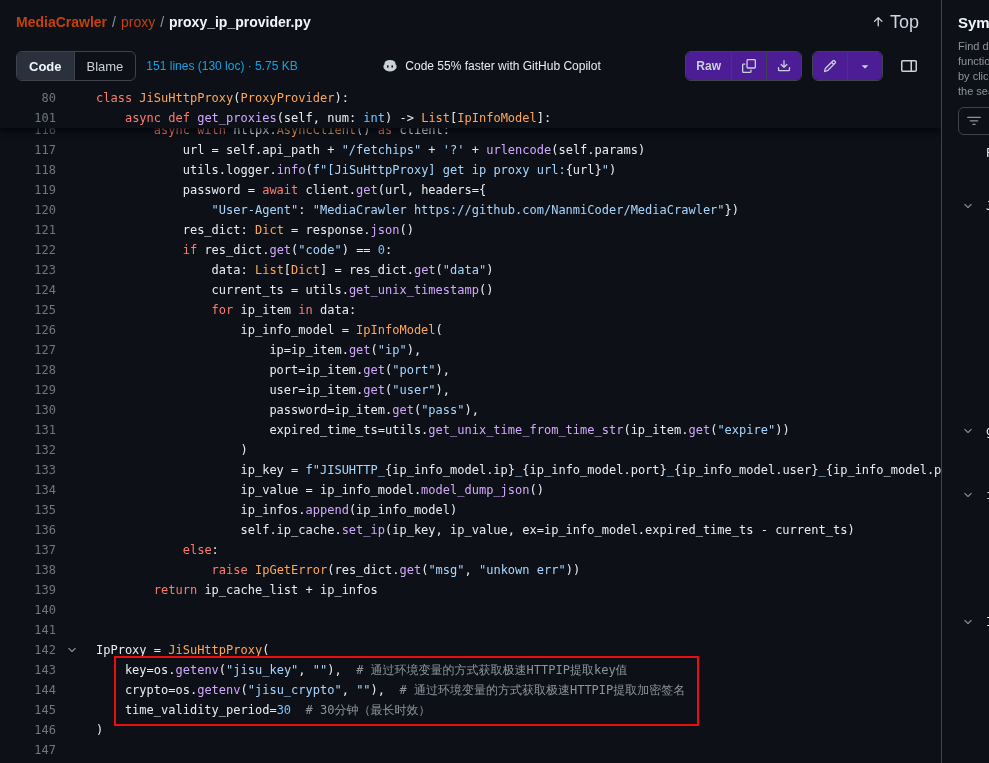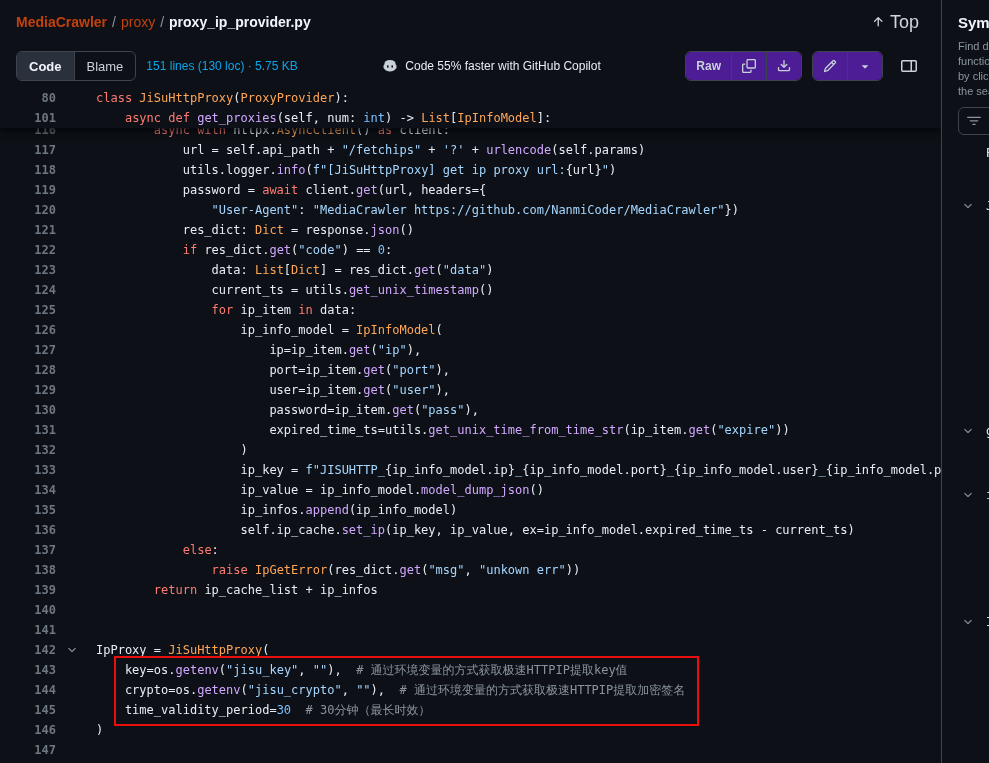--- a/index.html
+++ b/index.html
@@ -34,21 +34,21 @@
   .btn-group svg{fill:#c9d1d9;}
   .icon-btn{background:none;border:0;width:32px;height:28px;display:flex;align-items:center;justify-content:center;cursor:pointer;}
   .icon-btn svg{fill:#c9d1d9;}
 
   
   .code-area{position:absolute;top:88px;left:0;width:941px;bottom:0;overflow:hidden;}
   .sticky{position:relative;z-index:2;background:#0d1117;box-shadow:0 4px 6px rgba(1,4,9,.7);}
   .clipline{height:12px;overflow:hidden;position:relative;z-index:1;}
   .clipline .code-row{margin-top:-8px;}
   .code-row{display:flex;height:20px;line-height:20px;font-family:"DejaVu Sans Mono",monospace;font-size:12px;}
-  .ln{flex:0 0 56px;text-align:right;color:#6e7681;cursor:pointer;user-select:none;font-weight:bold;}
+  .ln{flex:0 0 56px;text-align:right;color:#6e7681;cursor:pointer;user-select:none;}
   .fold{flex:0 0 40px;position:relative;color:#8b949e;}
   .fold svg{position:absolute;left:10px;top:4px;fill:#8b949e;cursor:pointer;}
   .cl{white-space:pre;color:#e6edf3;}
   .t-k{color:#ff7b72;}
   .t-s{color:#a5d6ff;}
   .t-fn{color:#d2a8ff;}
   .t-cl{color:#ffa657;}
   .t-n{color:#79c0ff;}
   .t-c{color:#8b949e;margin-top:16px;}
   .t-p{color:#e6edf3;}

